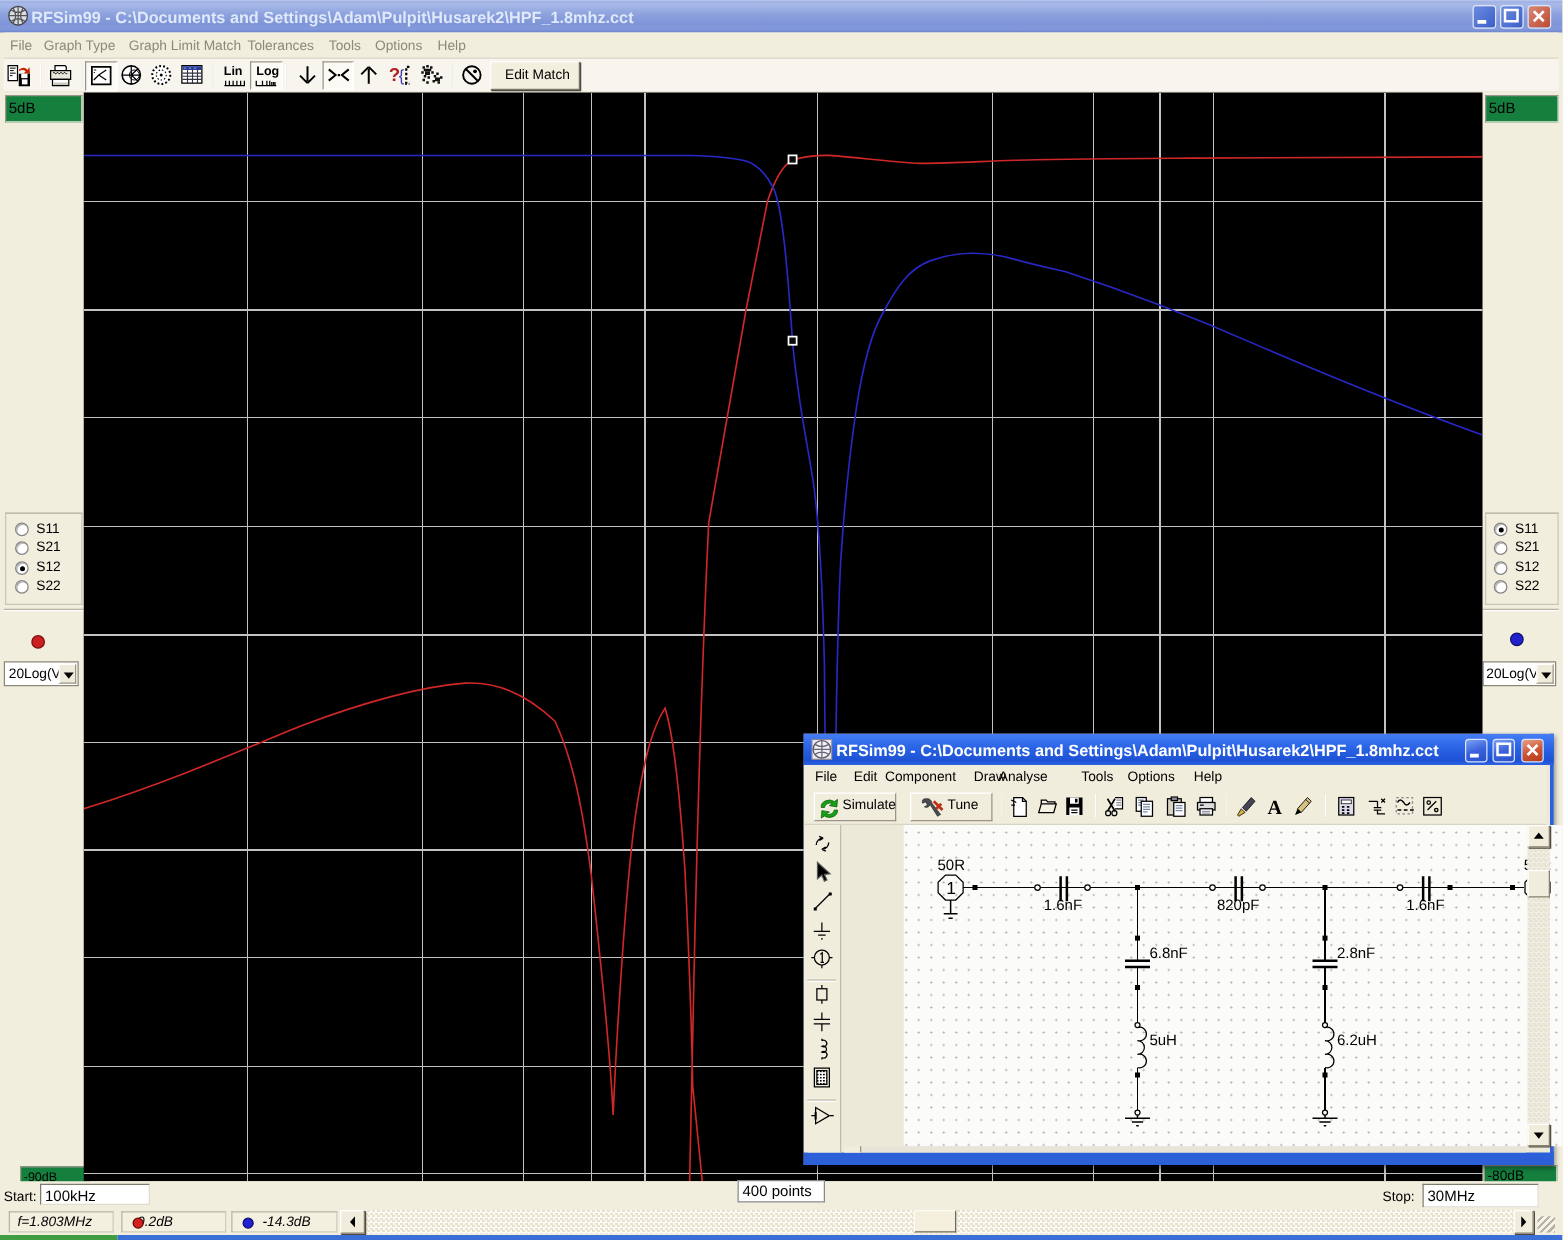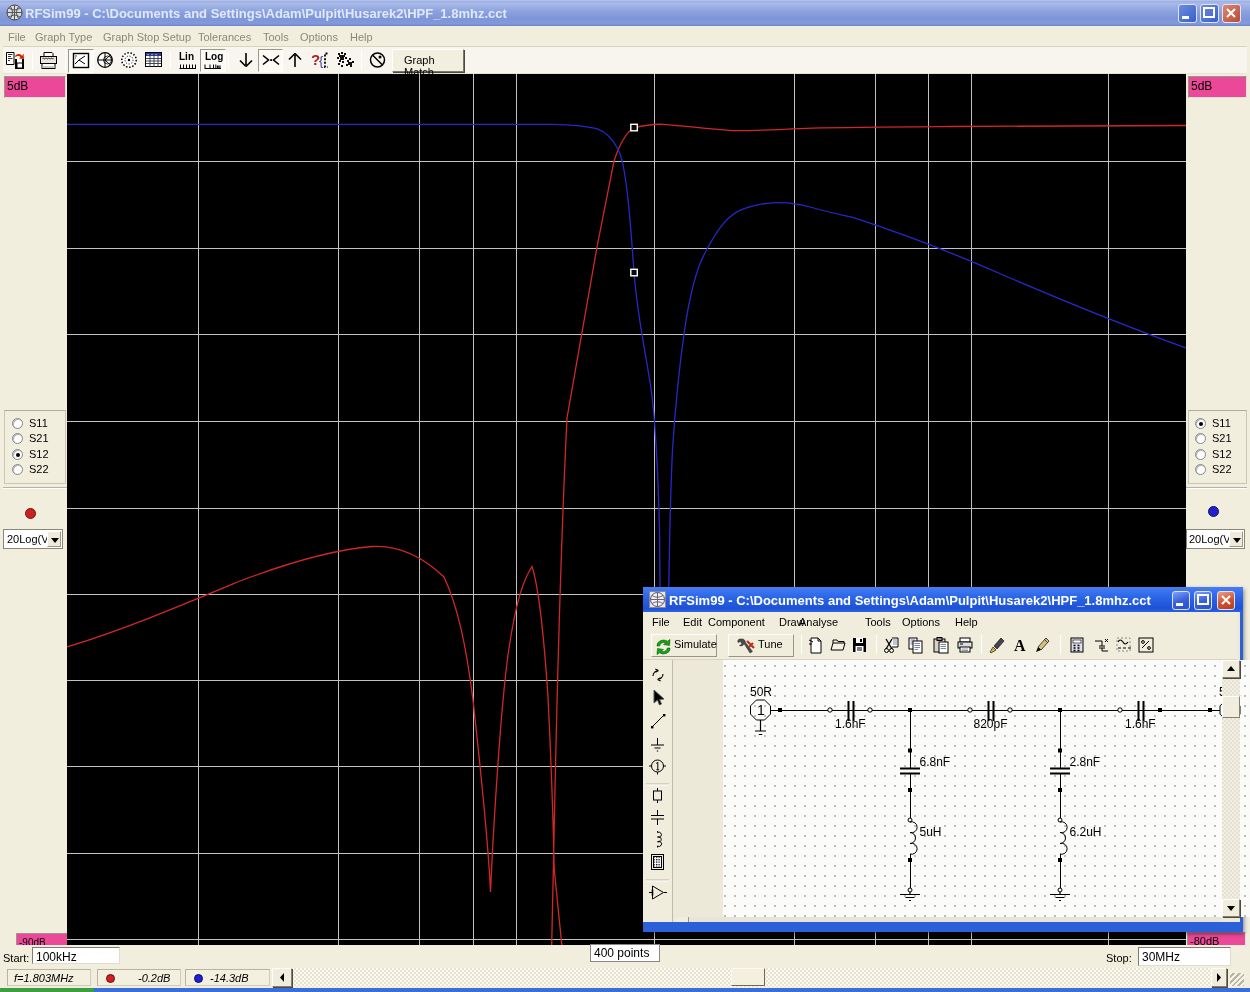--- a/index.html
+++ b/index.html
@@ -13,21 +13,21 @@
 #titlebar .ttext { position:absolute; left:25px; top:6px; font-size:13px; font-weight:bold; color:#dfe9fa; white-space:nowrap; }
 .winbtn { position:absolute; top:4px; width:18px; height:19px; border-radius:3px; border:1px solid #dce4f6; color:#fff; }
 #menubar { left:3px; top:26px; width:1244px; height:20px; background:#f2eedd; color:#8b897c; font-size:11px; }
 #menubar span { position:absolute; top:5px; }
 #toolbar { left:3px; top:46px; width:1244px; height:28px; background:#f7f5ee; border-top:1px solid #d8d4c4; border-bottom:1px solid #e8e4d4; }
 .tsep { position:absolute; top:4px; width:1px; height:19px; background:#c8c4b4; border-right:1px solid #fff; }
 
 
 #sideL { left:3px; top:74px; width:64px; height:871px; background:#f2eedd; }
 #sideR { left:1186px; top:74px; width:61px; height:871px; background:#f2eedd; }
-.valbox { position:absolute; background:#ec4899; border:1px solid #9a968a; border-right-color:#e8e6da; border-bottom-color:#e8e6da; font-size:12px; color:#000; padding:2px 1px 0 2px; }
+.valbox { position:absolute; background:#15803d; border:1px solid #9a968a; border-right-color:#e8e6da; border-bottom-color:#e8e6da; font-size:12px; color:#000; padding:2px 1px 0 2px; }
 .radiogrp { position:absolute; border:1px solid #cac6b6; border-top-color:#b0ac9c; }
 .radio { position:absolute; width:11px; height:11px; border-radius:50%; background:#fff; border:1px solid #858585; box-shadow:inset 1px 1px 0 #b8b8b8; }
 .radio.sel::after { content:""; position:absolute; left:3px; top:3px; width:4px; height:4px; border-radius:50%; background:#000; }
 .rlabel { position:absolute; font-size:11px; color:#000; }
 .drop { position:absolute; height:20px; background:#fff; border:1px solid #8a8678; font-size:11px; }
 .dropbtn { position:absolute; right:1px; top:1px; width:14px; height:16px; background:#efebdb; border:1px solid #fff; border-right-color:#9a968a; border-bottom-color:#9a968a; }
 .dropbtn::after { content:""; position:absolute; left:3px; top:6px; border:4px solid transparent; border-top:5px solid #000; }
 
 
 #botbar { left:3px; top:945px; width:1244px; height:23px; background:#f2eedd; font-size:11px; }
@@ -79,37 +79,37 @@
   <div class="winbtn" style="left:1222px;width:19px;background:linear-gradient(135deg,#d98874,#bc4a32)">
       <svg width="17" height="17">
         <path d="M4 4 L12 12 M12 4 L4 12" stroke="#fff" stroke-width="2"></path>
       </svg>
     </div>
 </div>
 
 <div class="abs" id="menubar">
   <span style="left:5px">File</span>
   <span style="left:32px">Graph Type</span>
-  <span style="left:100px">Graph Stop Setup</span>
+  <span style="left:100px">Graph Limit Match</span>
   <span style="left:195px">Tolerances</span>
   <span style="left:260px">Tools</span>
   <span style="left:297px">Options</span>
   <span style="left:347px">Help</span>
 </div>
 
 <div class="abs" id="toolbar">
   <div style="position:absolute;left:65px;top:2px;width:26px;height:24px;background:#fbfaf5;border:1px solid #9a968a;border-right-color:#fff;border-bottom-color:#fff"></div>
   <div style="position:absolute;left:197px;top:2px;width:26px;height:23px;background:#fbfaf5;border:1px solid #9a968a;border-right-color:#fff;border-bottom-color:#fff"></div>
   <div style="position:absolute;left:255px;top:2px;width:25px;height:23px;background:#fbfaf5;border:1px solid #9a968a;border-right-color:#fff;border-bottom-color:#fff"></div>
   <div class="tsep" style="left:29px"></div>
   <div class="tsep" style="left:62px"></div>
   <div class="tsep" style="left:167px"></div>
   <div class="tsep" style="left:225px"></div>
   <div class="tsep" style="left:358px"></div>
-  <div style="position:absolute;left:389px;top:2px;width:72px;height:23px;background:#f3efdf;border:1px solid #fff;border-right-color:#7a766a;border-bottom-color:#7a766a;box-shadow:1px 1px 0 #4e4a3e;font-size:11px;padding:4px 0 0 11px">Graph Match</div>
+  <div style="position:absolute;left:389px;top:2px;width:72px;height:23px;background:#f3efdf;border:1px solid #fff;border-right-color:#7a766a;border-bottom-color:#7a766a;box-shadow:1px 1px 0 #4e4a3e;font-size:11px;padding:4px 0 0 11px">Edit Match</div>
   <svg class="abs" style="left:0;top:0" width="470" height="28" viewBox="0 0 470 28">
 
     <g transform="translate(3,5)">
         <path d="M0.5 0.5 H8 V12.5 H0.5 Z" fill="#fff" stroke="#000"></path>
         <path d="M2 2.5 H6.5 M2 4.5 H5 M2 6.5 H6.5 M2 8.5 H4" stroke="#000" stroke-width="0.8"></path>
         <path d="M9 4 C12 1 15 2 16 4 L17.5 1.5 L18 7 L13 6.5 L14.5 5.2 C13.5 3.8 11 3.5 9.5 5 Z" fill="#cc2200"></path>
         <rect x="9" y="7" width="9" height="10" fill="#000"></rect>
         <rect x="11" y="7" width="5" height="3.5" fill="#fff"></rect>
         <rect x="11.5" y="11.5" width="4.5" height="4" fill="#fff"></rect>
       </g>
@@ -289,21 +289,21 @@
 
 <div class="abs" id="botbar">
   <span style="position:absolute;left:0px;top:7px;color:#000">Start:</span>
   <div class="input" style="left:29px;top:2px;width:88px;height:17px">100kHz</div>
   <span style="position:absolute;left:1103px;top:7px;color:#000">Stop:</span>
   <div class="input" style="left:1135px;top:2px;width:93px;height:19px">30MHz</div>
 </div>
 <div class="abs" style="left:590px;top:944px;width:70px;height:18px;background:#fff;border:1px solid #888;font-size:12px;padding:1px 0 0 3px">400 points</div>
 <div class="abs" id="statusbar">
   <div class="spanel" style="left:4px;width:84px;padding-left:6px">f=1.803MHz</div>
-  <div class="spanel" style="left:94px;width:84px;padding-left:40px">-0.2dB
+  <div class="spanel" style="left:94px;width:84px;padding-left:8px">-0.2dB
     <div style="position:absolute;left:8px;top:4px;width:9px;height:9px;border-radius:50%;background:#d42020;border:1px solid #6a0a0a"></div></div>
   <div class="spanel" style="left:182px;width:85px;padding-left:24px">-14.3dB
     <div style="position:absolute;left:8px;top:4px;width:9px;height:9px;border-radius:50%;background:#2020d4;border:1px solid #0a0a6a"></div></div>
   <div style="position:absolute;left:269px;top:0px;width:955px;height:19px;background:#fbfaf4">
     <div style="position:absolute;left:0;top:0;width:100%;height:100%;background-image:conic-gradient(#e6e2cd 25%,transparent 0 50%,#e6e2cd 0 75%,transparent 0);background-size:4px 4px"></div>
     <div class="sbtn" style="left:0px;top:0px;width:20px;height:19px">
         <svg width="18" height="17">
           <path d="M11 4 L7 8.5 L11 13 Z" fill="#000"></path>
         </svg>
       </div>

